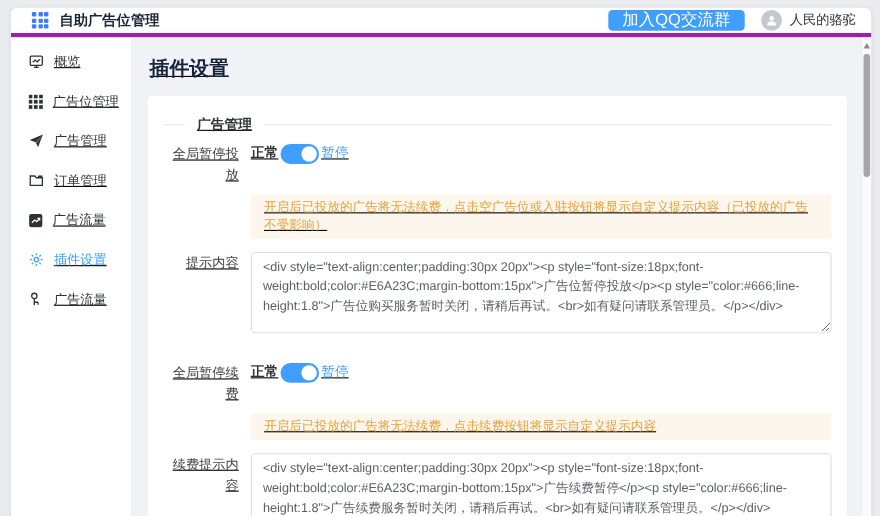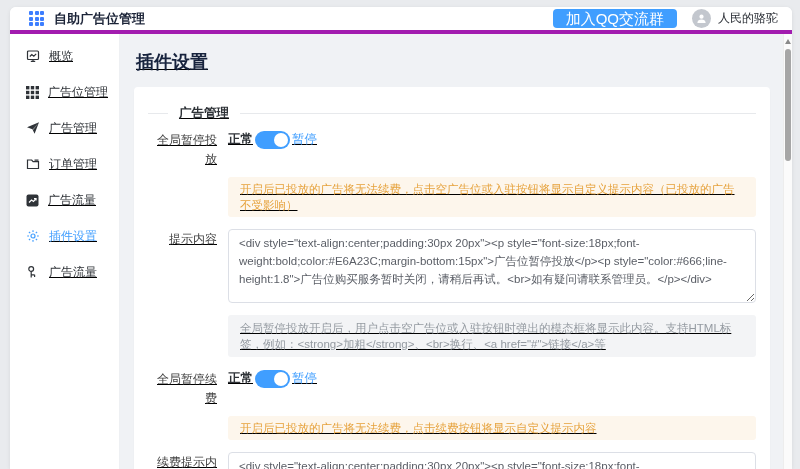--- a/index.html
+++ b/index.html
@@ -203,23 +203,20 @@
           </div>
 
           <div class="frow mb8">
             <div class="flabel">提示内容</div>
             <div class="fctrl">
               <textarea class="cfg" spellcheck="false" style="">&lt;div style="text-align:center;padding:30px 20px"&gt;&lt;p style="font-size:18px;font-weight:bold;color:#E6A23C;margin-bottom:15px"&gt;广告位暂停投放&lt;/p&gt;&lt;p style="color:#666;line-height:1.8"&gt;广告位购买服务暂时关闭，请稍后再试。&lt;br&gt;如有疑问请联系管理员。&lt;/p&gt;&lt;/div&gt;</textarea>
             </div>
           </div>
           <div class="frow mb12">
             <div class="flabel"></div>
-            <div class="fctrl">
-              <div class="help-box">全局暂停投放开启后，用户点击空广告位或入驻按钮时弹出的模态框将显示此内容。支持HTML标签，例如：&lt;strong&gt;加粗&lt;/strong&gt;、&lt;br&gt;换行、&lt;a href="#"&gt;链接&lt;/a&gt;等</div>
-            </div>
           </div>
 
           <div class="frow mb8">
             <div class="flabel">全局暂停续费</div>
             <div class="fctrl">
               <div class="switch-group">
                 <span class="state-on">正常</span>
                 <div class="switch">
                     <div class="knob"></div>
                   </div>

